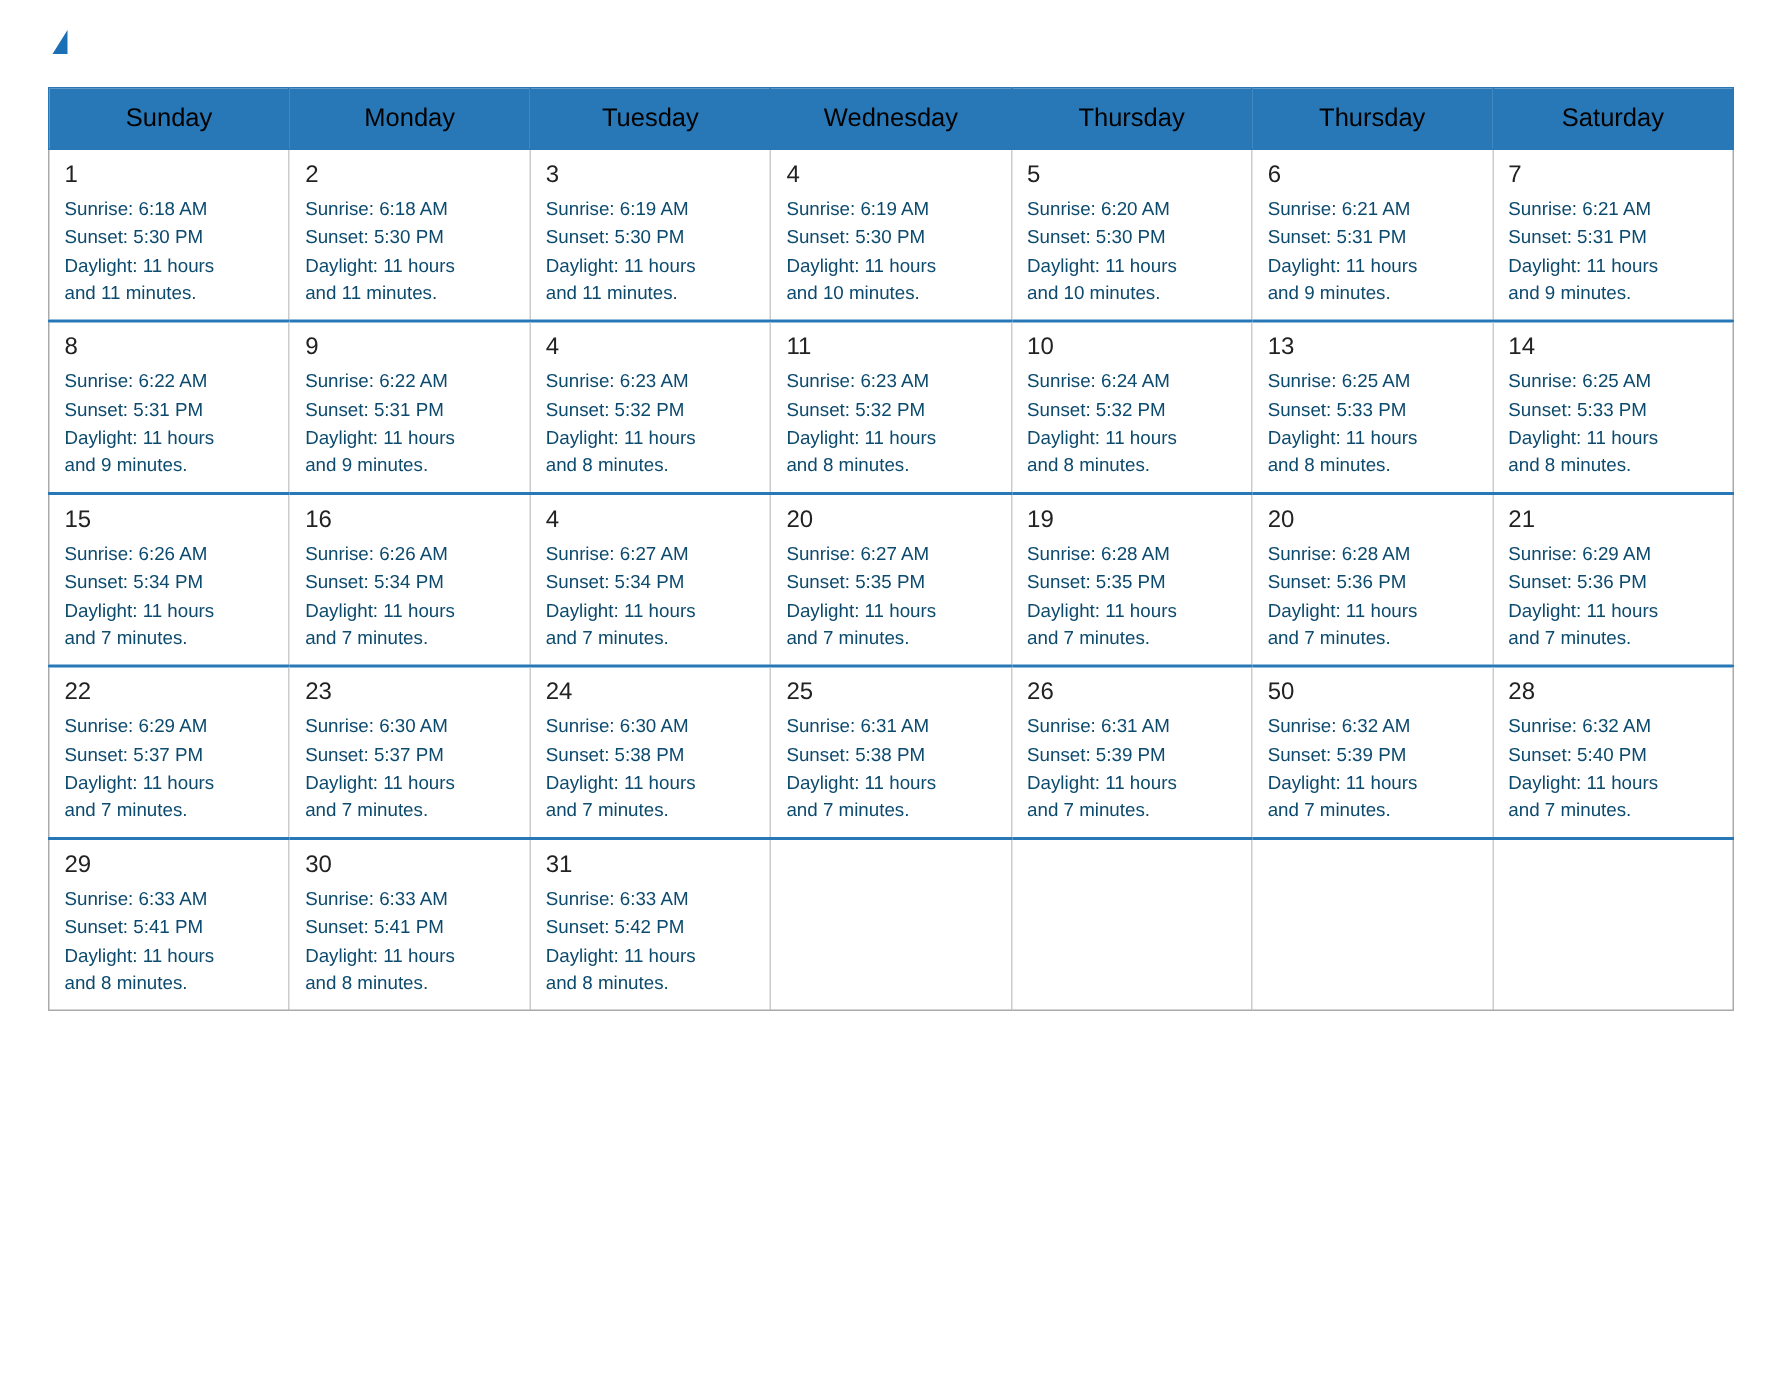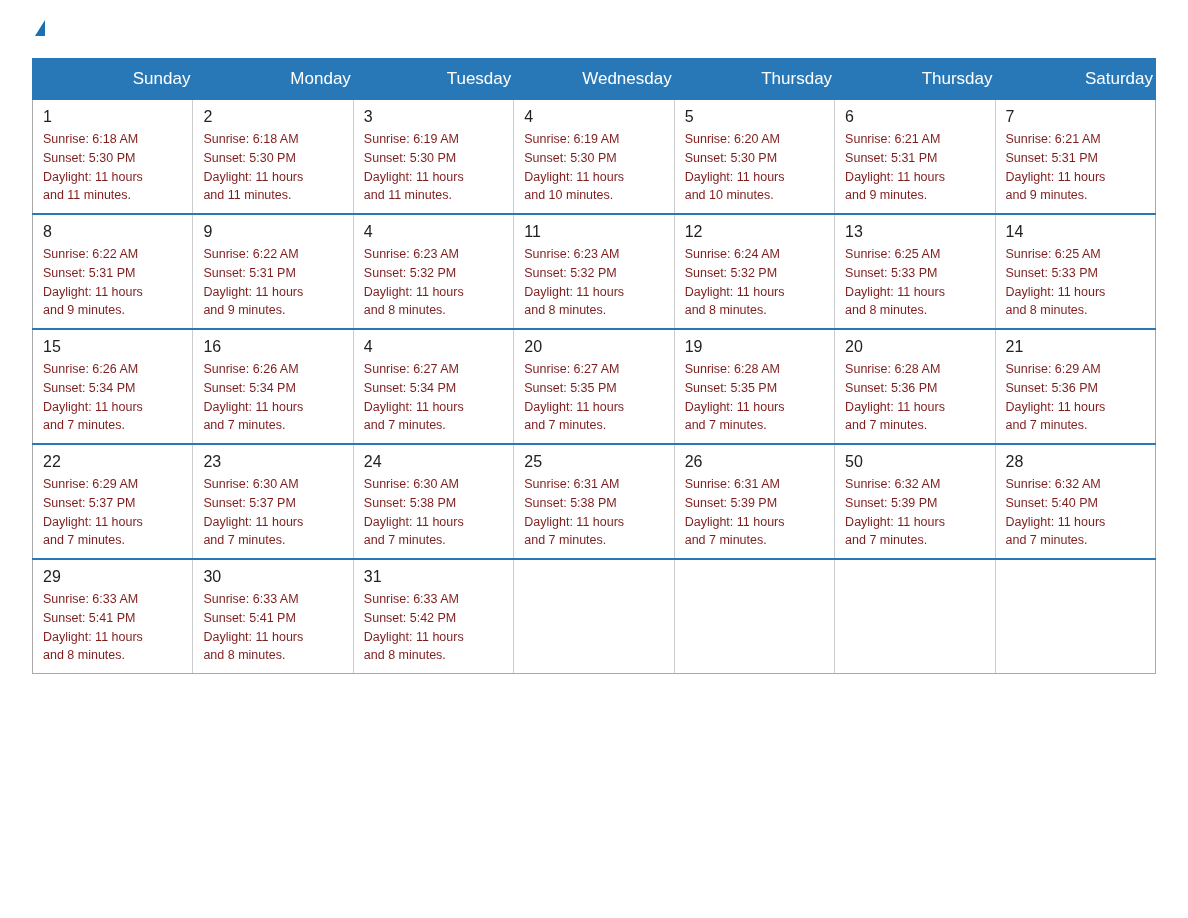--- a/index.html
+++ b/index.html
@@ -50,25 +50,25 @@
       font-weight: normal;
       margin-top: 4px;
     }
     .calendar {
       width: 100%;
       border-collapse: collapse;
       border: 1px solid #aaa;
     }
     .calendar th {
       background-color: #2878b8;
-      color: #ffffff;
+      color: #000000;
       font-size: 17px;
       font-weight: normal;
-      padding: 10px 2px;
-      text-align: right;
+      padding: 10px 22px;
+      text-align: center;
       border: 1px solid #2878b8;
     }
     .calendar td {
       vertical-align: top;
       padding: 8px 10px;
       border: 1px solid #ccc;
       width: 14.28%;
       min-height: 110px;
       font-size: 13px;
       color: #222;
@@ -76,21 +76,21 @@
     }
     .day-number {
       font-size: 16px;
       font-weight: normal;
       color: #222;
       display: block;
       margin-bottom: 4px;
     }
     .day-info {
       font-size: 12.5px;
-      color: #7f1d1d;
+      color: #0c4a6e;
       line-height: 1.5;
     }
     .calendar tr td:first-child {
       border-left: 1px solid #aaa;
     }
     .calendar tr td:last-child {
       border-right: 1px solid #aaa;
     }
     .calendar tr:last-child td {
       border-bottom: 1px solid #aaa;
@@ -186,21 +186,21 @@
         </td>
         <td>
           <span class="day-number">4</span>
           <div class="day-info">Sunrise: 6:23 AM<br>Sunset: 5:32 PM<br>Daylight: 11 hours<br>and 8 minutes.</div>
         </td>
         <td>
           <span class="day-number">11</span>
           <div class="day-info">Sunrise: 6:23 AM<br>Sunset: 5:32 PM<br>Daylight: 11 hours<br>and 8 minutes.</div>
         </td>
         <td>
-          <span class="day-number">12</span>
+          <span class="day-number">10</span>
           <div class="day-info">Sunrise: 6:24 AM<br>Sunset: 5:32 PM<br>Daylight: 11 hours<br>and 8 minutes.</div>
         </td>
         <td>
           <span class="day-number">13</span>
           <div class="day-info">Sunrise: 6:25 AM<br>Sunset: 5:33 PM<br>Daylight: 11 hours<br>and 8 minutes.</div>
         </td>
         <td>
           <span class="day-number">14</span>
           <div class="day-info">Sunrise: 6:25 AM<br>Sunset: 5:33 PM<br>Daylight: 11 hours<br>and 8 minutes.</div>
         </td>

